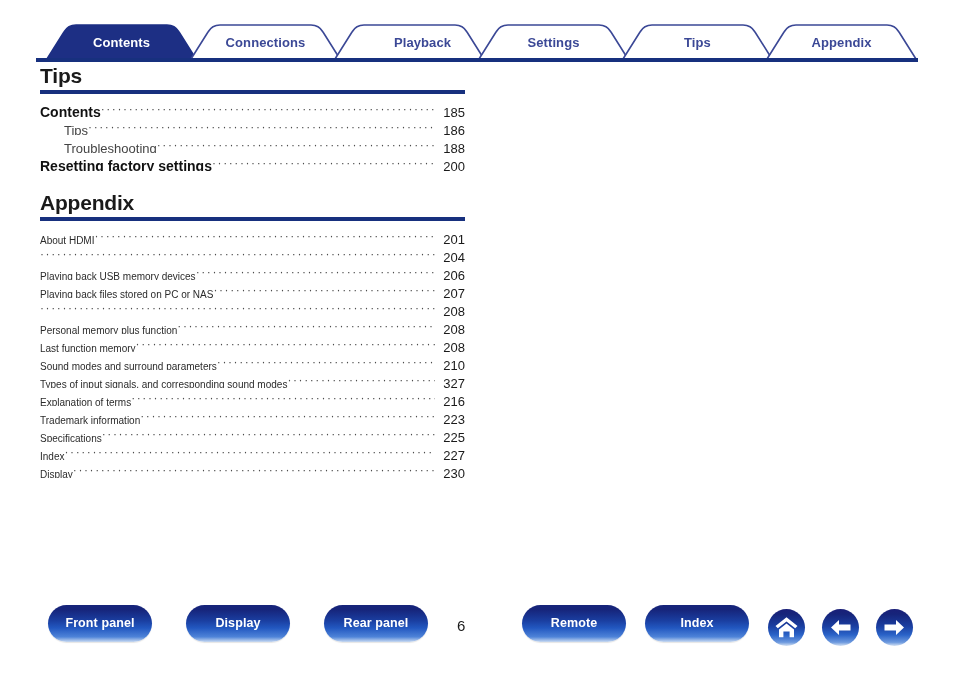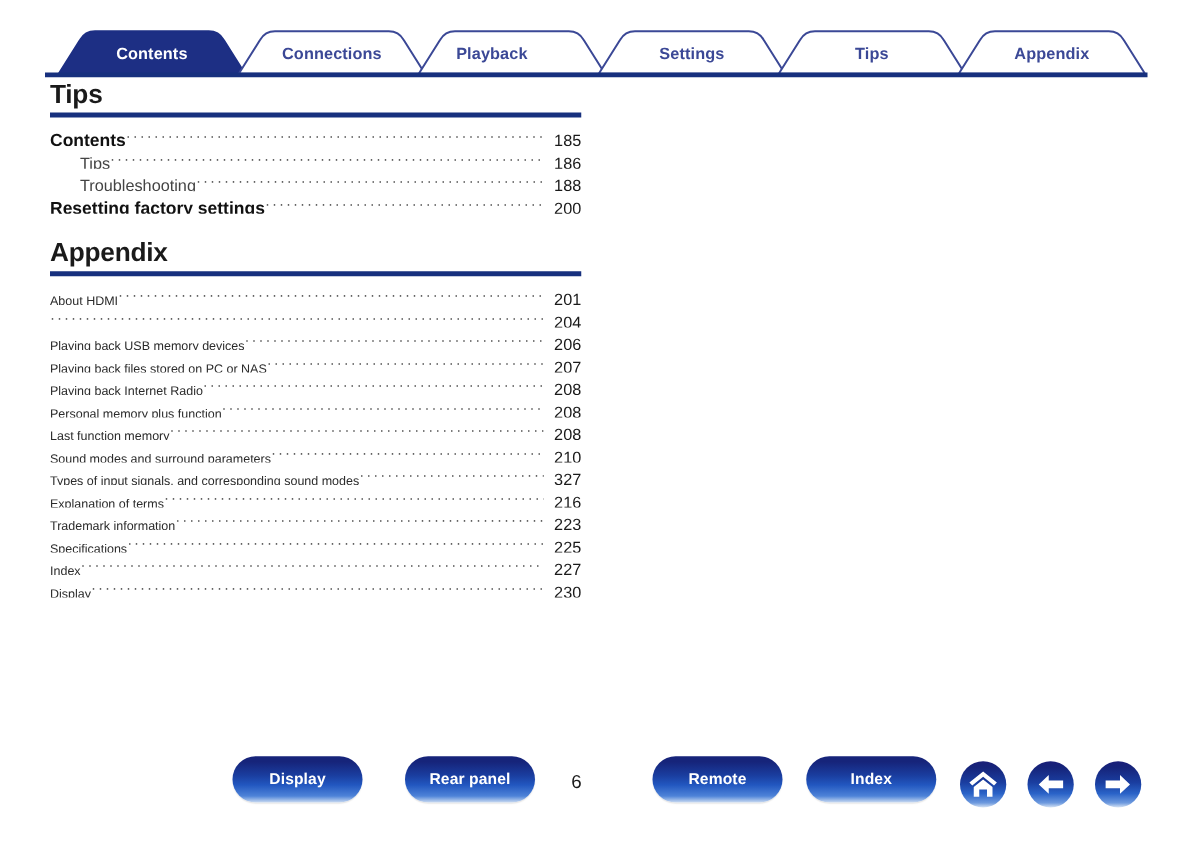--- a/index.html
+++ b/index.html
@@ -208,21 +208,21 @@
 
     <path d="M623,59 L640,32 Q644,25 652,25 L743,25 Q751,25 755,32 L772,59 Z" fill="#ffffff" stroke="#3b4896" stroke-width="1.6"></path>
 
     <path d="M767,59 L784,32 Q788,25 796,25 L887,25 Q895,25 899,32 L916,59 Z" fill="#ffffff" stroke="#3b4896" stroke-width="1.6"></path>
 
     <rect x="36" y="58" width="882" height="4" fill="#17307e"></rect>
   </svg>
 
   <div class="tab-label active" style="left:47px;  width:149px;">Contents</div>
   <div class="tab-label inactive" style="left:191px;width:149px;">Connections</div>
-  <div class="tab-label inactive" style="left:319px;width:149px;text-align:center;">Playback</div>
+  <div class="tab-label inactive" style="left:348px;width:149px;text-align:center;">Playback</div>
   <div class="tab-label inactive" style="left:479px;width:149px;">Settings</div>
   <div class="tab-label inactive" style="left:623px;width:149px;">Tips</div>
   <div class="tab-label inactive" style="left:767px;width:149px;">Appendix</div>
 </div>
 
 <div class="content">
 
   <div>
     <div class="section-title">Tips</div>
     <div class="section-rule"></div>
@@ -268,21 +268,20 @@
       <span class="toc-title">Playing back USB memory devices</span>
       <span class="toc-leader"></span>
       <span class="toc-page">206</span>
     </div>
     <div class="toc-row gapdot">
       <span class="toc-title">Playing back files stored on PC or NAS</span>
       <span class="toc-leader"></span>
       <span class="toc-page">207</span>
     </div>
     <div class="toc-row gapdot">
-      <span class="toc-title">Playing back Internet Radio</span>
       <span class="toc-leader"></span>
       <span class="toc-page">208</span>
     </div>
     <div class="toc-row gapdot">
       <span class="toc-title">Personal memory plus function</span>
       <span class="toc-leader"></span>
       <span class="toc-page">208</span>
     </div>
     <div class="toc-row">
       <span class="toc-title">Last function memory</span>
@@ -322,20 +321,23 @@
     <div class="toc-row gapdot">
       <span class="toc-title">Display</span>
       <span class="toc-leader"></span>
       <span class="toc-page">230</span>
     </div>
   </div>
 </div>
 
 <div class="footer">
 
+  <div class="pill" style="left:48px; width:104px;">
+    <span class="pill-label">Front panel</span>
+  </div>
   <div class="pill" style="left:186px; width:104px;">
     <span class="pill-label">Display</span>
   </div>
   <div class="pill" style="left:324px; width:104px;">
     <span class="pill-label">Rear panel</span>
   </div>
 
   <div class="pagenum">6</div>
 
   <div class="pill" style="left:522px; width:104px;">

